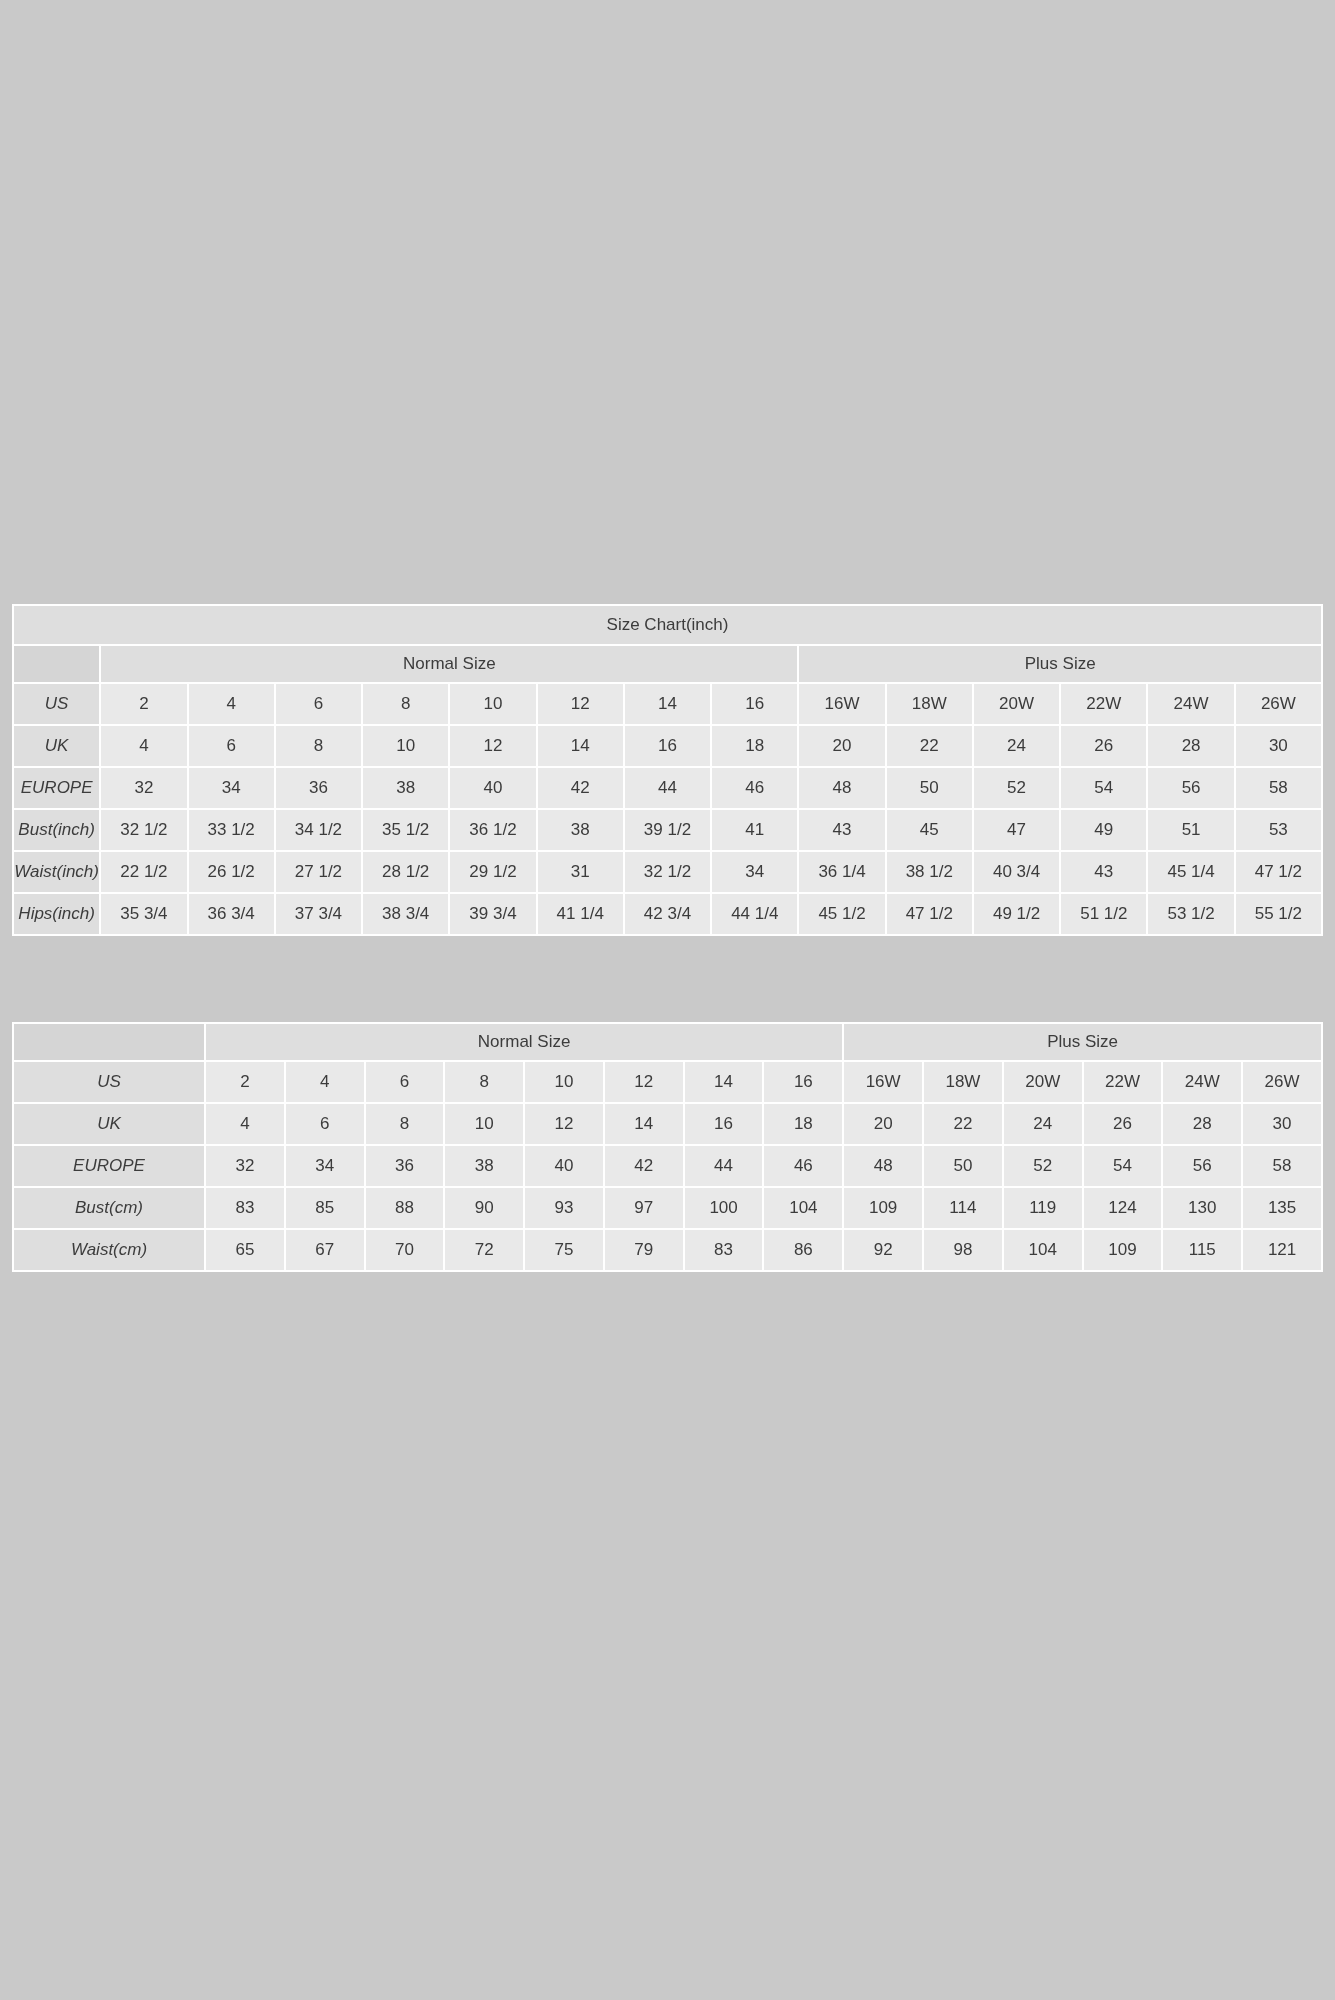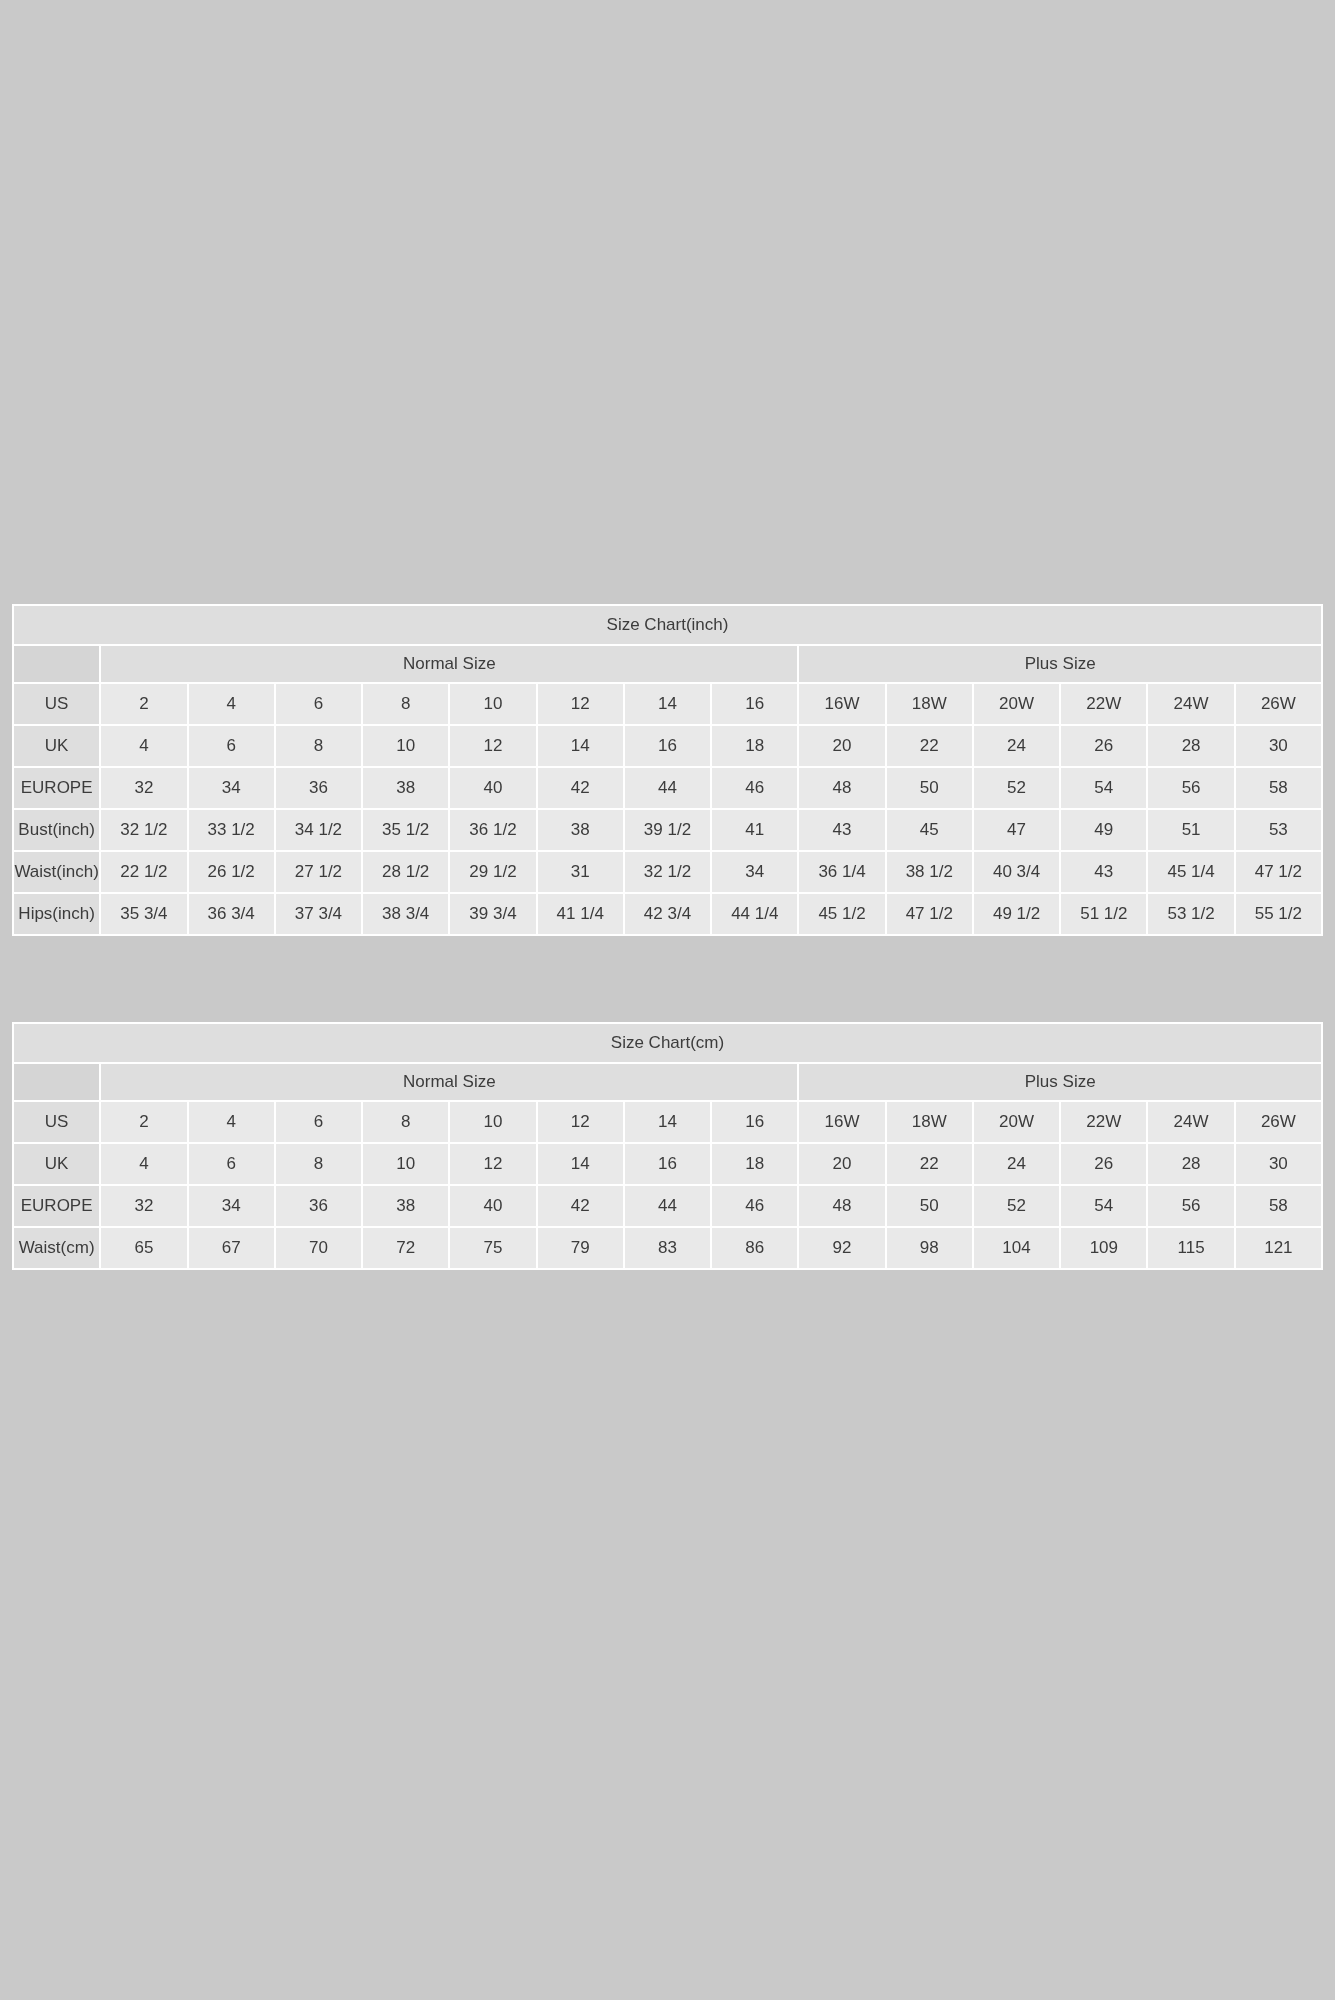--- a/index.html
+++ b/index.html
@@ -55,20 +55,21 @@
     height: 36px;
   }
   .corner-cell {
     background: #d5d5d5 !important;
     height: 36px;
   }
   .row-head {
     background: #dedede !important;
     font-size: 17px;
     color: #3d3d3d;
+    font-style: italic;
   }
   .data-cell {
     background: #e9e9e9;
     height: 40px;
   }
   .tall-row td { height: 54px; }
   .first-col { width: 190px; }
   .val-col { width: 79px; }
 </style>
 </head>
@@ -190,23 +191,20 @@
             <td class="data-cell val-col">55 1/2</td>
           </tr>
         </tbody>
     </table>
   </div>
 
   <div class="chart-block" id="chart-cm">
     <table class="size-table">
       <tbody>
           <tr>
-            <td class="title-cell" colspan="15">Size Chart(cm)</td>
-          </tr>
-          <tr>
             <td class="corner-cell first-col"></td>
             <td class="group-cell" colspan="8">Normal Size</td>
             <td class="group-cell" colspan="6">Plus Size</td>
           </tr>
           <tr>
             <td class="row-head first-col">US</td>
             <td class="data-cell val-col">2</td>
             <td class="data-cell val-col">4</td>
             <td class="data-cell val-col">6</td>
             <td class="data-cell val-col">8</td>
@@ -249,20 +247,37 @@
             <td class="data-cell val-col">44</td>
             <td class="data-cell val-col">46</td>
             <td class="data-cell val-col">48</td>
             <td class="data-cell val-col">50</td>
             <td class="data-cell val-col">52</td>
             <td class="data-cell val-col">54</td>
             <td class="data-cell val-col">56</td>
             <td class="data-cell val-col">58</td>
           </tr>
           <tr>
+            <td class="row-head first-col">Bust(cm)</td>
+            <td class="data-cell val-col">83</td>
+            <td class="data-cell val-col">85</td>
+            <td class="data-cell val-col">88</td>
+            <td class="data-cell val-col">90</td>
+            <td class="data-cell val-col">93</td>
+            <td class="data-cell val-col">97</td>
+            <td class="data-cell val-col">100</td>
+            <td class="data-cell val-col">104</td>
+            <td class="data-cell val-col">109</td>
+            <td class="data-cell val-col">114</td>
+            <td class="data-cell val-col">119</td>
+            <td class="data-cell val-col">124</td>
+            <td class="data-cell val-col">130</td>
+            <td class="data-cell val-col">135</td>
+          </tr>
+          <tr>
             <td class="row-head first-col">Waist(cm)</td>
             <td class="data-cell val-col">65</td>
             <td class="data-cell val-col">67</td>
             <td class="data-cell val-col">70</td>
             <td class="data-cell val-col">72</td>
             <td class="data-cell val-col">75</td>
             <td class="data-cell val-col">79</td>
             <td class="data-cell val-col">83</td>
             <td class="data-cell val-col">86</td>
             <td class="data-cell val-col">92</td>

